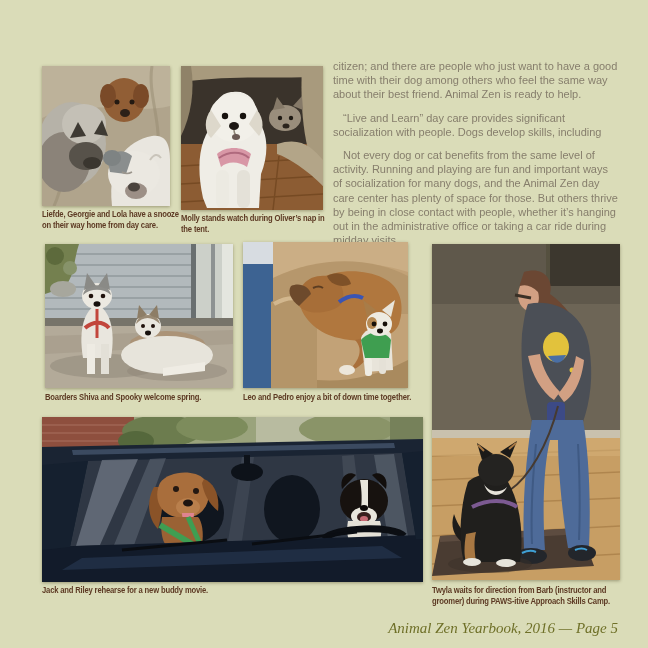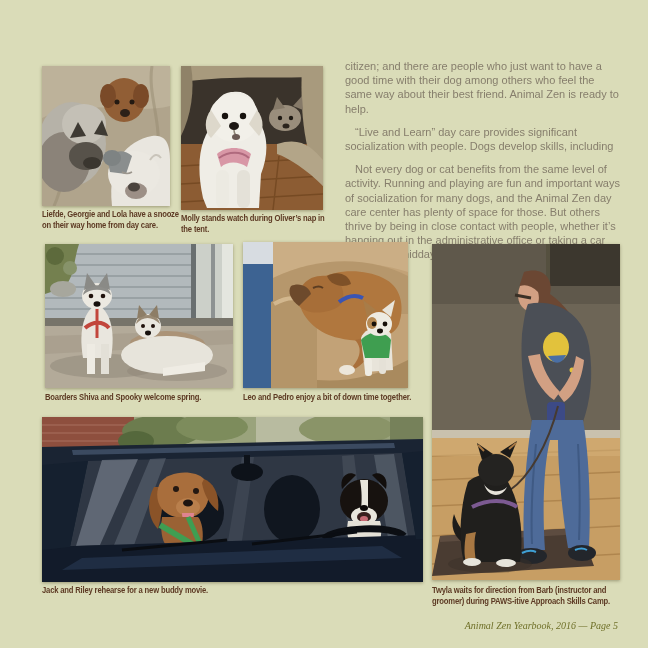--- a/index.html
+++ b/index.html
@@ -15,39 +15,39 @@
   .ph2 { left:181px; top:66px;  }
   .ph3 { left:45px;  top:244px; }
   .ph4 { left:243px; top:242px; }
   .ph5 { left:432px; top:244px; }
   .ph6 { left:42px;  top:417px; }
 
   .article {
     position:absolute; left:333px; top:59px; width:287px;
     color:#867e6c; font-size:11px; line-height:14.2px;
   }
-  .article p { margin:0 0 9px 12px; }
+  .article p { margin:0 0 9px 0; }
   .article p.ind { text-indent:10px; }
 
   .cap {
     position:absolute; font-weight:bold; font-size:8.5px; line-height:10.8px;
     color:#5d3a24; letter-spacing:-0.2px;
     transform:scaleX(.9); transform-origin:left top;
   }
   .cap1 { left:42px;  top:209px; width:160px; }
   .cap2 { left:181px; top:213px; width:170px; }
   .cap3 { left:45px;  top:392px; width:220px; }
   .cap4 { left:243px; top:392px; width:205px; }
   .cap5 { left:42px;  top:585px; width:320px; }
   .cap6 { left:432px; top:585px; width:215px; }
 
   .footer {
     position:absolute; right:30px; top:620px;
     font-family:"Liberation Serif", serif; font-style:italic;
-    font-size:10px; color:#6f7028;
+    font-size:15px; color:#6f7028;
   }
 </style>
 </head>
 <body>
 
 <div class="page">
 
   <section class="article">
     <p>citizen; and there are people who just want to have a good time with their dog among others who feel the same way about their best friend.  Animal Zen is ready to help.</p>
     <p class="ind">“Live and Learn” day care provides significant socialization with people. Dogs develop skills, including</p>

